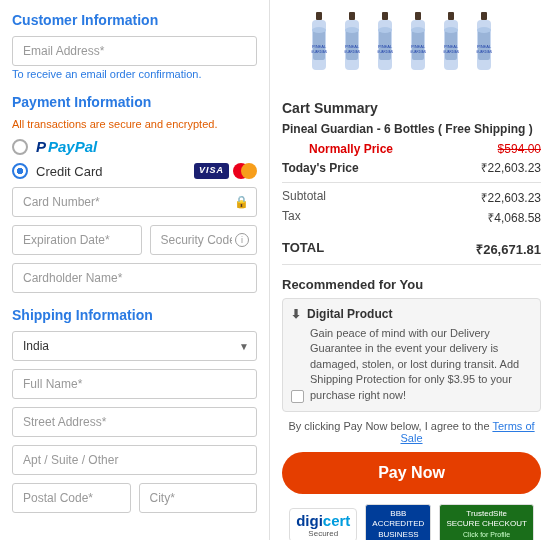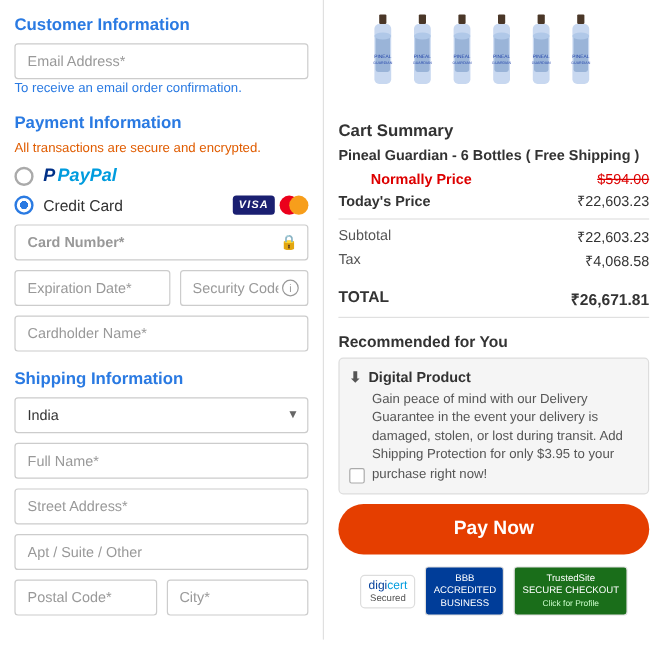--- a/index.html
+++ b/index.html
@@ -324,21 +324,21 @@
       padding: 3px 6px;
       font-size: 9px;
       text-align: center;
       color: #555;
     }
     .digicert-badge {
       display: flex;
       flex-direction: column;
       align-items: center;
     }
-    .digicert-text { color: #003d99; font-size: 10px; font-weight: normal; }
+    .digicert-text { color: #003d99; font-size: 15px; font-weight: bold; }
     .bbb-badge { background: #003d99; color: #fff; font-size: 8px; padding: 4px 6px; border-radius: 3px; }
     .trusted-badge { background: #1a6e1a; color: #fff; font-size: 8px; padding: 4px 6px; border-radius: 3px; }
   </style>
 </head>
 <body>
 
 <div class="layout">
 
   <div class="left-col">
 
@@ -368,21 +368,21 @@
         <div class="card-icons">
           <span class="visa-card">VISA</span>
           <span class="mc-card">
             <span class="mc-circle1"></span>
               <span class="mc-circle2"></span>
           </span>
         </div>
       </div>
 
       <div class="form-group input-with-icon">
-        <input class="input-field" type="text" style="padding-right: 44px; font-weight: bold;" placeholder="Card Number*">
+        <input class="input-field" type="text" style="padding-right: 44px;" placeholder="Card Number*">
         <span class="lock-icon">🔒</span>
       </div>
 
       <div class="form-group two-col">
         <input class="input-field" type="text" placeholder="Expiration Date*" style="">
         <div class="input-with-icon" style="flex:1; position:relative;">
           <input class="input-field" type="text" style="padding-right: 24px; width: 100%;" placeholder="Security Code*">
           <span class="info-icon" style="position:absolute;right:8px;top:50%;transform:translateY(-50%);border:1px solid #999;border-radius:50%;width:14px;height:14px;display:flex;align-items:center;justify-content:center;font-size:9px;color:#999;">i</span>
         </div>
       </div>
@@ -531,20 +531,24 @@
           <span>Digital Product</span>
         </div>
         <div class="digital-product-body">
           <span class="checkbox"></span>
           <span class="digital-product-text">Gain peace of mind with our Delivery Guarantee in the event your delivery is damaged, stolen, or lost during transit. Add Shipping Protection for only $3.95 to your purchase right now!</span>
         </div>
       </div>
     </div>
 
     
+    <div class="terms-row">
+      <span>By clicking Pay Now below, I agree to the</span>
+      <a class="terms-link" href="#">Terms of Sale</a>
+    </div>
 
     
     <button class="pay-now-btn">Pay Now</button>
 
     
     <div class="trust-badges">
       <div class="badge digicert-badge">
         <span class="digicert-text">digi<span style="color:#009cde">cert</span></span>
         <span style="font-size:8px;color:#555;">Secured</span>
       </div>

